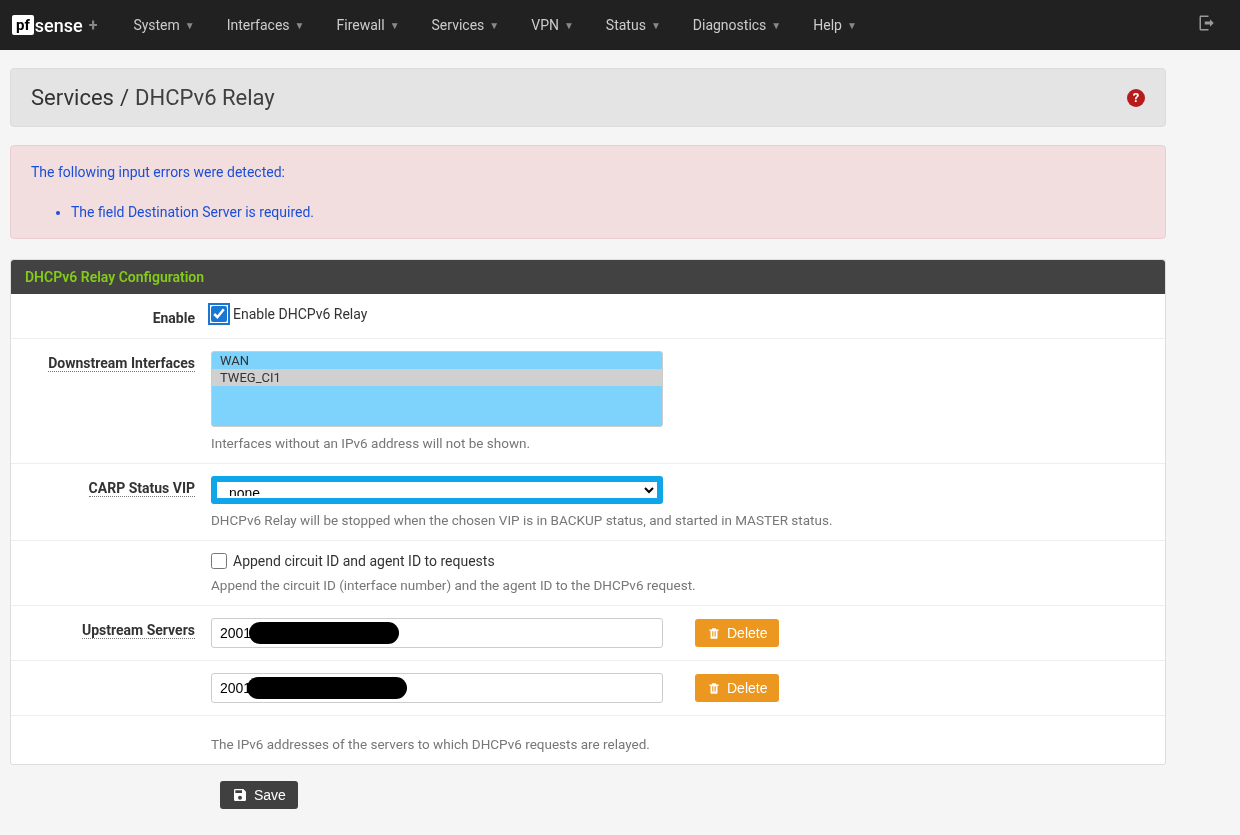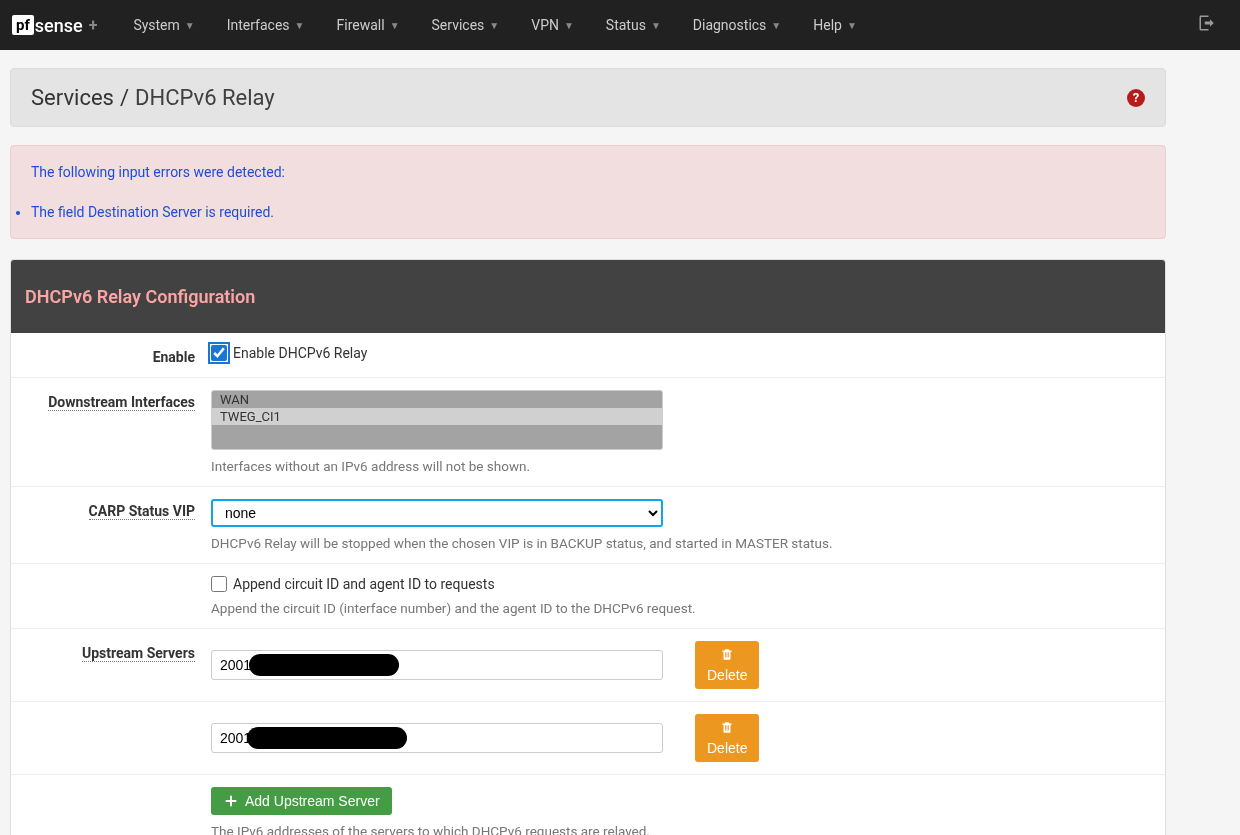--- a/index.html
+++ b/index.html
@@ -104,33 +104,34 @@
     .alert-danger {
       background: #f2dede;
       border: 1px solid #ebccd1;
       color: #1d4ed8;
       padding: 18px 20px;
       margin: 18px 2px 0 2px;
       border-radius: 4px;
     }
     .alert-danger ul {
       margin-top: 24px;
+      margin-left: 40px;
     }
     .panel {
       margin: 20px 2px 0 2px;
       border: 1px solid #ddd;
       border-radius: 3px;
       background: #fff;
     }
     .panel-header {
       background: #424242;
-      color: #fca5a5;
-      padding: 26px 14px;
+      color: #84cc16;
+      padding: 9px 14px;
       font-weight: 600;
-      font-size: 18px;
+      font-size: 14px;
       border-radius: 3px 3px 0 0;
     }
     .form-row {
       display: flex;
       padding: 12px 10px;
       border-bottom: 1px solid #eee;
     }
     .form-row.no-border { border-bottom: none; }
     .form-label {
       width: 190px;
@@ -164,38 +165,38 @@
       outline-offset: 1px;
       accent-color: #1976d2;
     }
     .help-text {
       color: #777;
       margin-top: 8px;
       font-size: 13.5px;
     }
     .multiselect {
       width: 452px;
-      height: 60px;
+      height: 76px;
       border: 1px solid #ccc;
       border-radius: 3px;
       overflow-y: scroll;
-      background: #a3a3a3;
+      background: #7dd3fc;
       font-size: 13px;
     }
     .multiselect-option {
       padding: 1px 8px;
       cursor: pointer;
     }
     .multiselect-option.selected {
       background: #d0d0d0;
     }
     .select-input {
       width: 452px;
       height: 28px;
-      border: 2px solid #0ea5e9;
+      border: 6px solid #0ea5e9;
       border-radius: 3px;
       padding: 2px 8px;
       font-size: 14px;
       background: #fff;
     }
     .text-input {
       width: 452px;
       height: 30px;
       border: 1px solid #ccc;
       border-radius: 3px;
@@ -223,21 +224,21 @@
       display: inline-flex;
       align-items: center;
       gap: 6px;
       padding: 6px 12px;
       border-radius: 3px;
       border: none;
       cursor: pointer;
       color: #fff;
       font-size: 14px;
     }
-    .btn-warning { background: #ec971f; flex-direction: column; }
+    .btn-warning { background: #ec971f; }
     .btn-success { background: #449d44; }
     .btn-primary { background: #404040; }
     .btn svg { width: 14px; height: 14px; fill: #fff; }
     .btn-success svg, .btn-primary svg { width: 16px; height: 16px; }
     .save-row {
       margin: 16px 2px 0 212px;
     }
     .plus-svg { stroke: #fff; stroke-width: 3; }
   </style>
 </head>
@@ -392,27 +393,20 @@
               </svg>
             <span>Delete</span>
           </button>
         </div>
       </div>
     </div>
 
     <div class="form-row no-border">
       <div class="form-label"></div>
       <div class="form-control-area">
-        <button class="btn btn-success">
-          <svg viewBox="0 0 24 24">
-              <line class="plus-svg" x1="12" y1="4" x2="12" y2="20"></line>
-              <line class="plus-svg" x1="4" y1="12" x2="20" y2="12"></line>
-            </svg>
-          <span>Add Upstream Server</span>
-        </button>
         <div class="help-text">The IPv6 addresses of the servers to which DHCPv6 requests are relayed.</div>
       </div>
     </div>
   </div>
 
   <div class="save-row">
     <button class="btn btn-primary">
       <svg viewBox="0 0 24 24">
           <path d="M17 3H5a2 2 0 0 0-2 2v14a2 2 0 0 0 2 2h14a2 2 0 0 0 2-2V7l-4-4zm-5 16a3 3 0 1 1 0-6 3 3 0 0 1 0 6zm3-10H5V5h10v4z"></path>
         </svg>

